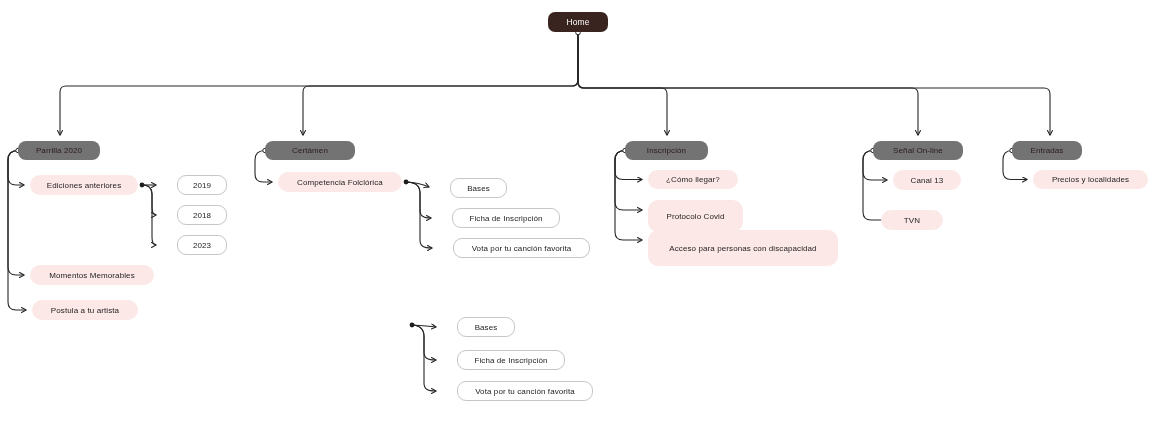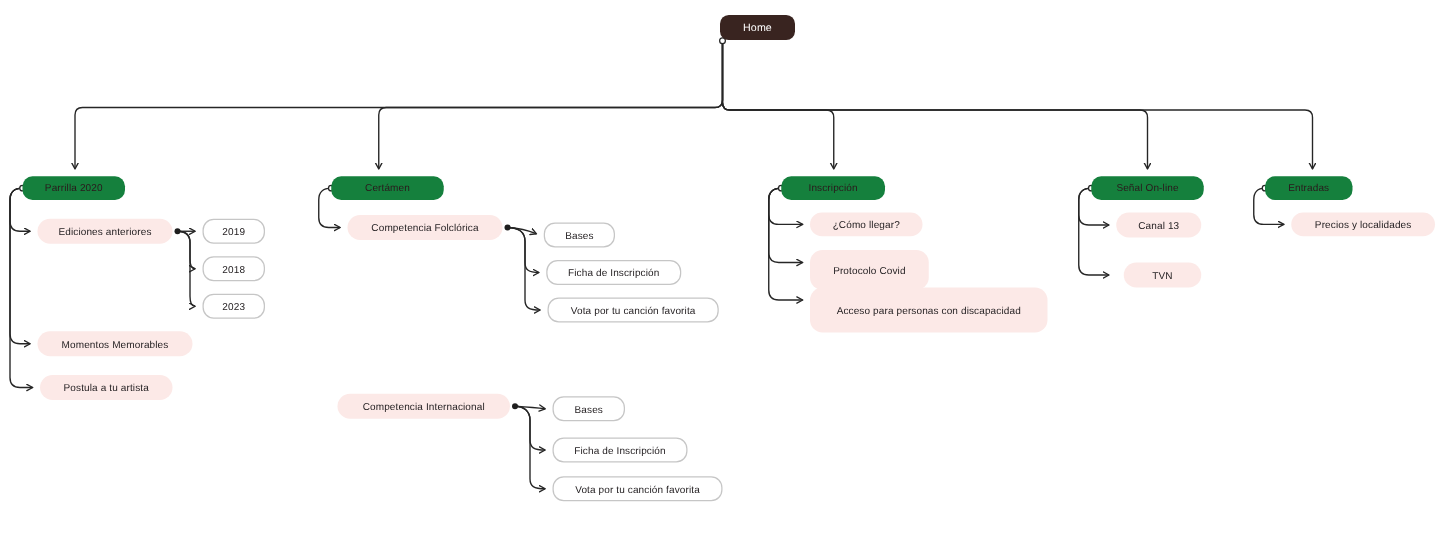--- a/index.html
+++ b/index.html
@@ -2,24 +2,24 @@
 <html><head>
 <meta charset="utf-8">
 <style>
   html,body{margin:0;padding:0;background:#ffffff;}
   body{font-family:"Liberation Sans","DejaVu Sans",sans-serif;}
   #canvas{position:relative;width:1156px;height:431px;background:#ffffff;overflow:hidden;}
   #wires{position:absolute;left:0;top:0;width:1156px;height:431px;}
   .node{position:absolute;display:flex;align-items:center;justify-content:center;
         box-sizing:border-box;white-space:nowrap;letter-spacing:.1px;}
   .node span{pointer-events:none;}
-  .root{background:#392420;color:#ffffff;border-radius:7px;font-size:8.5px;margin-left:28px;}
-  .cat{background:#15803d;color:#2b181c;border-radius:8px;font-size:8px;}
+  .root{background:#392420;color:#ffffff;border-radius:7px;font-size:8.5px;}
+  .cat{background:#737373;color:#2b181c;border-radius:8px;font-size:8px;}
   .child{background:#fce9e7;color:#27222 4;border-radius:10px;font-size:8px;color:#262224;}
-  .leaf{background:#ffffff;border:1px solid #c6c6c6;color:#262224;border-radius:9px;font-size:8px;}
+  .leaf{background:#ffffff;border:1px solid #c6c6c6;color:#262224;border-radius:9px;font-size:8px;margin-left:15px;}
 </style>
 </head>
 <body>
 
 <div id="canvas">
 
   <svg id="wires" viewBox="0 0 1156 431">
     <defs>
       <marker id="arr" markerWidth="9" markerHeight="9" refX="5" refY="3" orient="auto" markerUnits="userSpaceOnUse">
         <path d="M0.5,0.5 L5.2,3 L0.5,5.5" fill="none" stroke="#262626" stroke-width="1.1" stroke-linecap="round" stroke-linejoin="round"></path>
@@ -126,34 +126,31 @@
   <div class="node child" style="left:648px;top:230px;width:190px;height:36px">
     <span>Acceso para personas con discapacidad</span>
   </div>
 
   <div class="node cat" style="left:873px;top:141px;width:90px;height:19px">
     <span>Señal On-line</span>
   </div>
   <div class="node child" style="left:893px;top:170px;width:68px;height:20px">
     <span>Canal 13</span>
   </div>
-  <div class="node child" style="left:899px;top:210px;width:62px;height:20px">
+  <div class="node child" style="left:881px;top:210px;width:62px;height:20px">
     <span>TVN</span>
   </div>
 
   <div class="node cat" style="left:1012px;top:141px;width:70px;height:19px">
     <span>Entradas</span>
   </div>
   <div class="node child" style="left:1033px;top:170px;width:115px;height:19px">
     <span>Precios y localidades</span>
   </div>
 
-  <div class="node child" style="left:270px;top:315px;width:138px;height:20px">
-    <span>Competencia Internacional</span>
-  </div>
   <div class="node leaf" style="left:442px;top:317px;width:58px;height:20px">
     <span>Bases</span>
   </div>
   <div class="node leaf" style="left:442px;top:350px;width:108px;height:20px">
     <span>Ficha de Inscripción</span>
   </div>
   <div class="node leaf" style="left:442px;top:381px;width:136px;height:20px">
     <span>Vota por tu canción favorita</span>
   </div>
 

